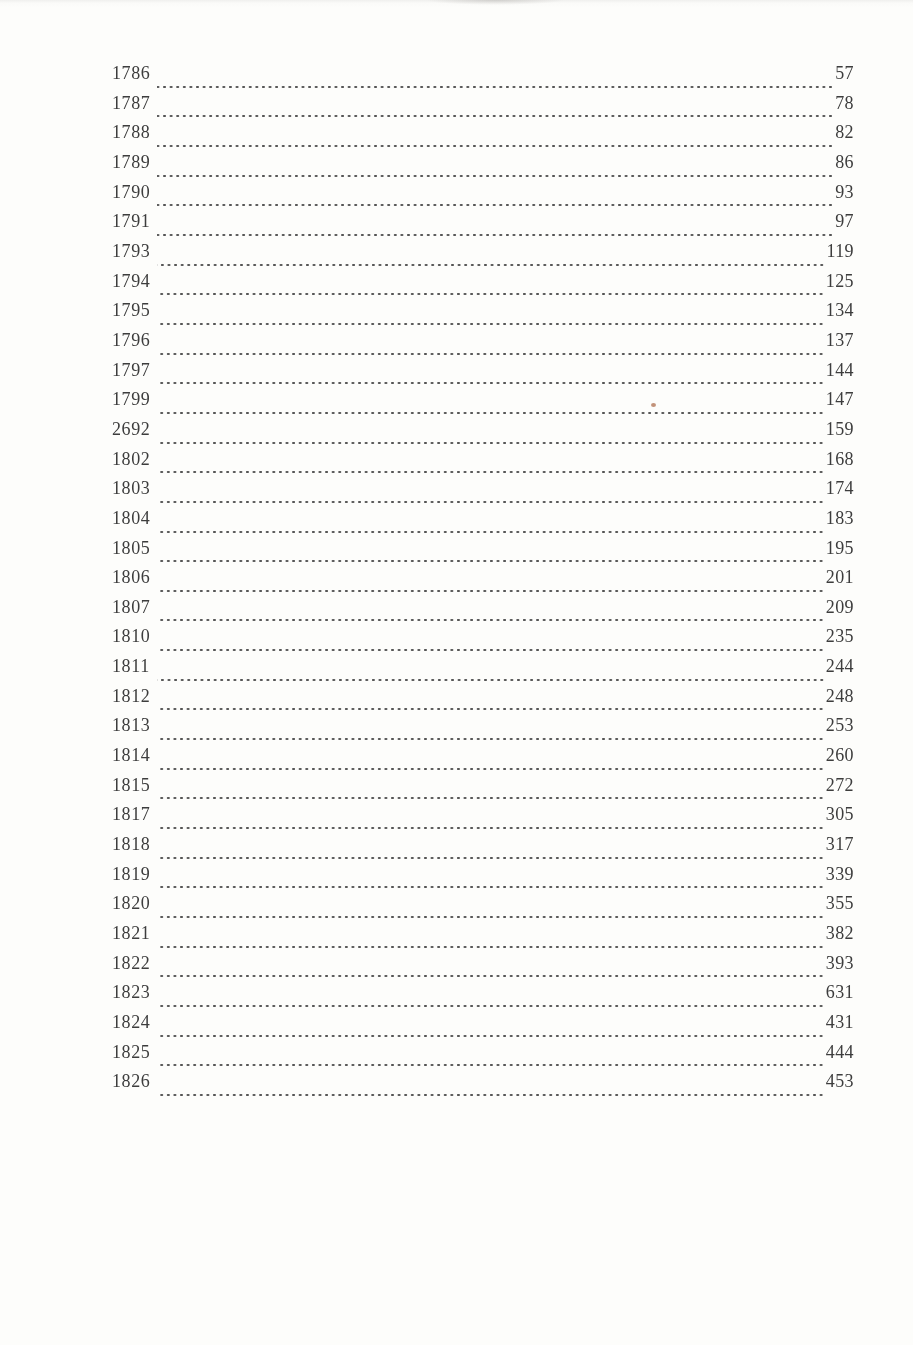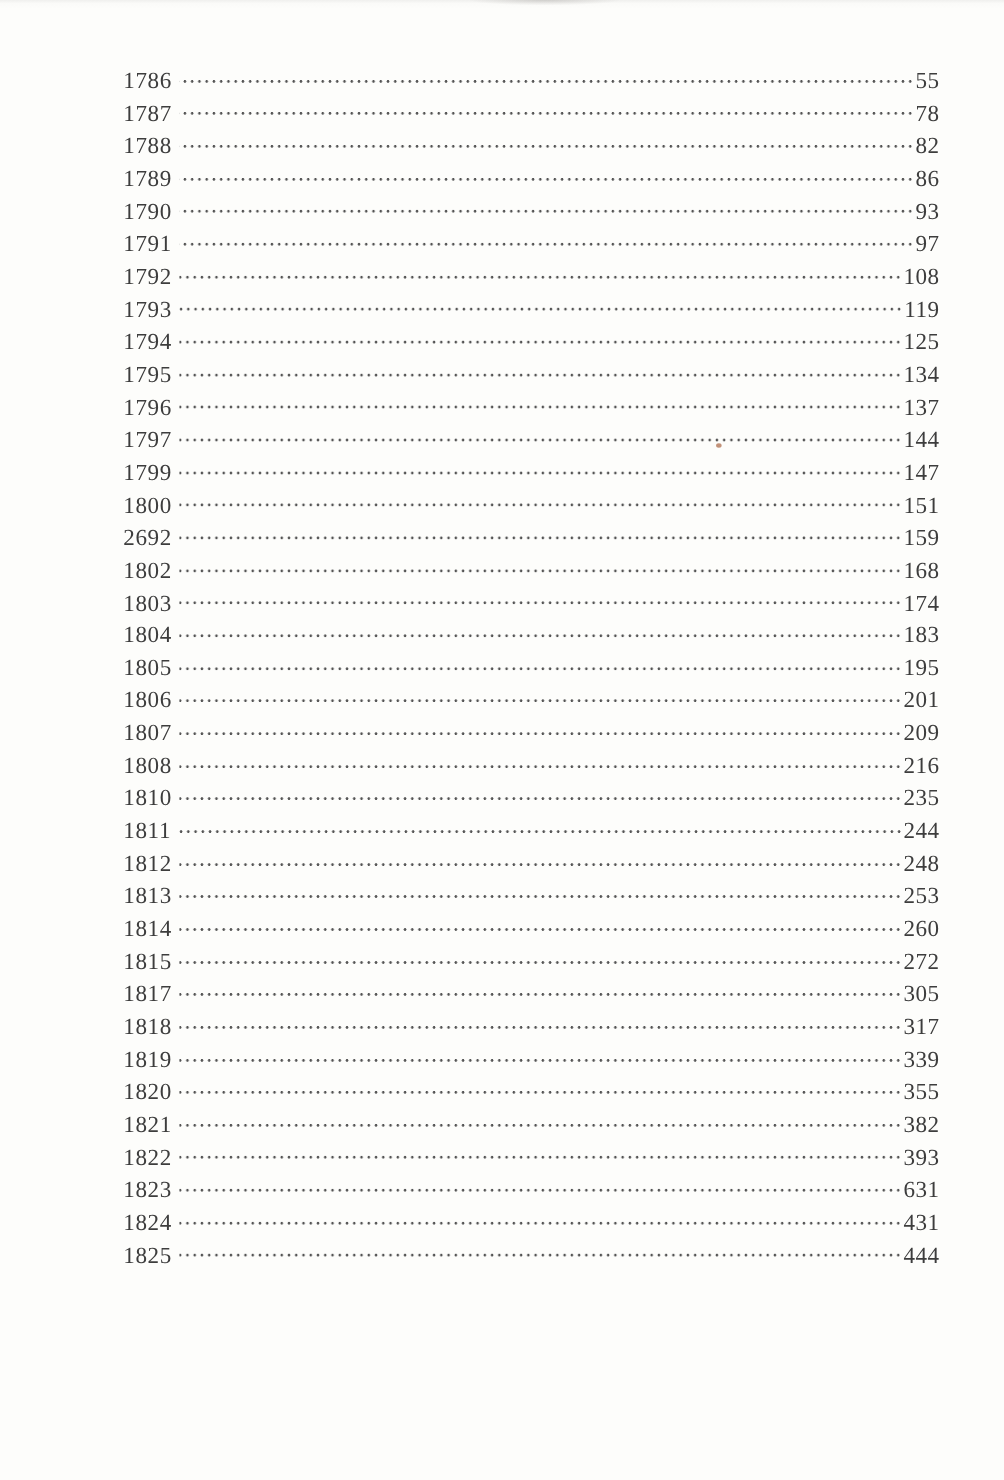--- a/index.html
+++ b/index.html
@@ -20,23 +20,23 @@
     background: linear-gradient(180deg, rgba(120,120,118,0.10) 0px, rgba(120,120,118,0.02) 3px, rgba(0,0,0,0) 8px);
   }
   .toc {
     position: absolute;
     left: 112px;
     right: 59px;
     top: 59px;
   }
   .toc-row {
     display: flex;
-    align-items: center;
+    align-items: flex-end;
     line-height: 29.65px;
-    font-size: 21px;
+    font-size: 18px;
     color: #3d3d3d;
     white-space: nowrap;
   }
   .toc-year {
     flex: 0 0 auto;
     letter-spacing: 0.6px;
   }
   .toc-leader {
     flex: 1 1 auto;
     height: 4px;
@@ -71,21 +71,21 @@
 </style>
 </head>
 <body style="background: rgb(253, 253, 251);">
 
 <div class="page">
   <div class="top-smudge"></div>
   <div class="toc" id="toc">
   <div class="toc-row">
     <span class="toc-year">1786</span>
     <span class="toc-leader"></span>
-    <span class="toc-page">55</span>
+    <span class="toc-page">57</span>
   </div>
 
   <div class="toc-row">
     <span class="toc-year">1787</span>
     <span class="toc-leader"></span>
     <span class="toc-page">78</span>
   </div>
 
   <div class="toc-row">
     <span class="toc-year">1788</span>
@@ -104,25 +104,20 @@
     <span class="toc-leader"></span>
     <span class="toc-page">93</span>
   </div>
 
   <div class="toc-row">
     <span class="toc-year">1791</span>
     <span class="toc-leader"></span>
     <span class="toc-page">97</span>
   </div>
 
-  <div class="toc-row">
-    <span class="toc-year">1792</span>
-    <span class="toc-leader"></span>
-    <span class="toc-page">108</span>
-  </div>
 
   <div class="toc-row">
     <span class="toc-year">1793</span>
     <span class="toc-leader"></span>
     <span class="toc-page">119</span>
   </div>
 
   <div class="toc-row">
     <span class="toc-year">1794</span>
     <span class="toc-leader"></span>
@@ -146,25 +141,20 @@
     <span class="toc-leader"></span>
     <span class="toc-page">144</span>
   </div>
 
   <div class="toc-row">
     <span class="toc-year">1799</span>
     <span class="toc-leader"></span>
     <span class="toc-page">147</span>
   </div>
 
-  <div class="toc-row">
-    <span class="toc-year">1800</span>
-    <span class="toc-leader"></span>
-    <span class="toc-page">151</span>
-  </div>
 
   <div class="toc-row">
     <span class="toc-year">2692</span>
     <span class="toc-leader"></span>
     <span class="toc-page">159</span>
   </div>
 
   <div class="toc-row">
     <span class="toc-year">1802</span>
     <span class="toc-leader"></span>
@@ -194,25 +184,20 @@
     <span class="toc-leader"></span>
     <span class="toc-page">201</span>
   </div>
 
   <div class="toc-row">
     <span class="toc-year">1807</span>
     <span class="toc-leader"></span>
     <span class="toc-page">209</span>
   </div>
 
-  <div class="toc-row">
-    <span class="toc-year">1808</span>
-    <span class="toc-leader"></span>
-    <span class="toc-page">216</span>
-  </div>
 
 
   <div class="toc-row">
     <span class="toc-year">1810</span>
     <span class="toc-leader"></span>
     <span class="toc-page">235</span>
   </div>
 
   <div class="toc-row">
     <span class="toc-year">1811</span>
@@ -292,15 +277,20 @@
     <span class="toc-leader"></span>
     <span class="toc-page">431</span>
   </div>
 
   <div class="toc-row">
     <span class="toc-year">1825</span>
     <span class="toc-leader"></span>
     <span class="toc-page">444</span>
   </div>
 
+  <div class="toc-row">
+    <span class="toc-year">1826</span>
+    <span class="toc-leader"></span>
+    <span class="toc-page">453</span>
+  </div>
 </div>
   <div class="speck" id="speck" style="background: rgb(173, 109, 78);"></div>
 </div>
 
 </body></html>

